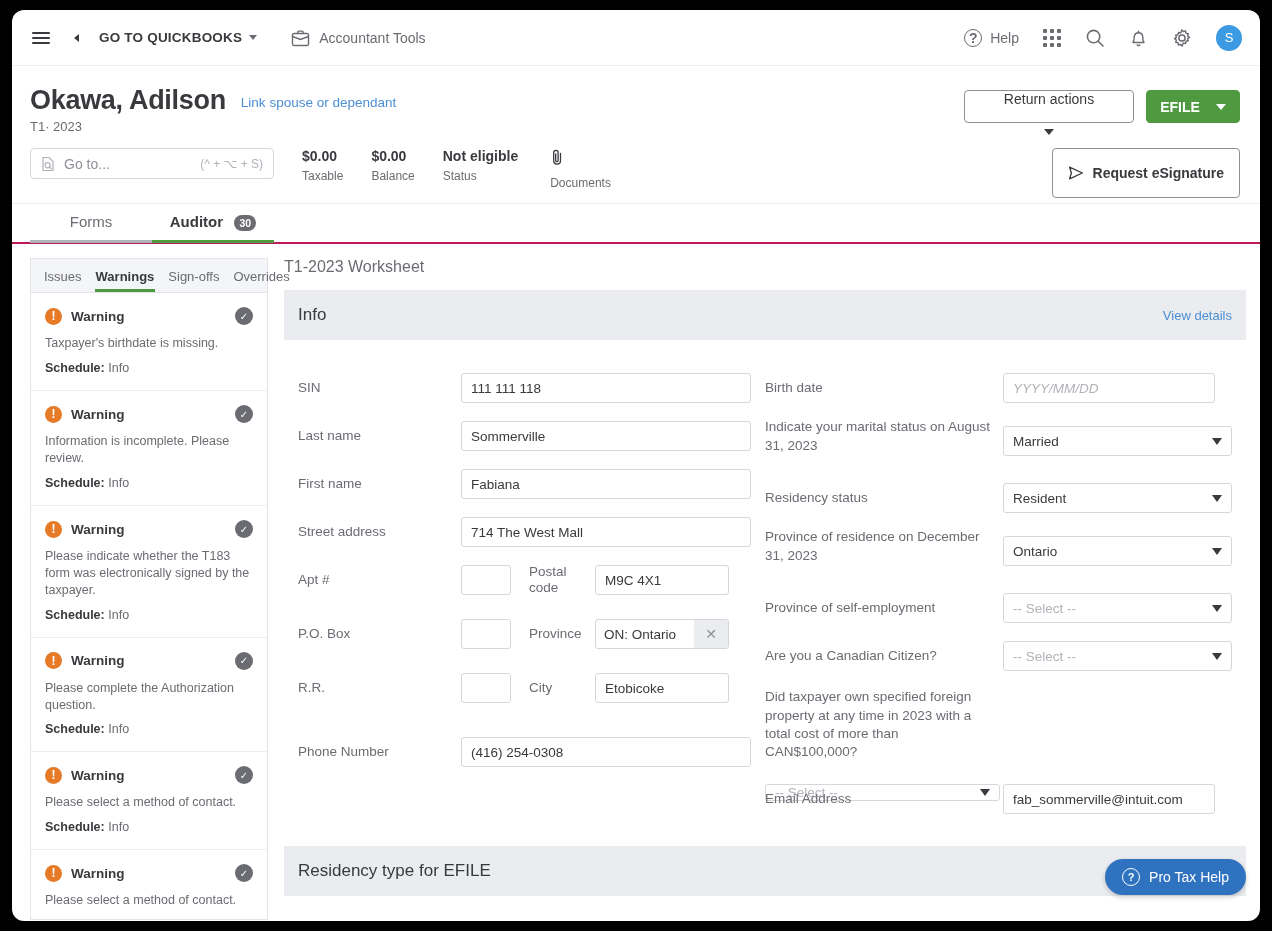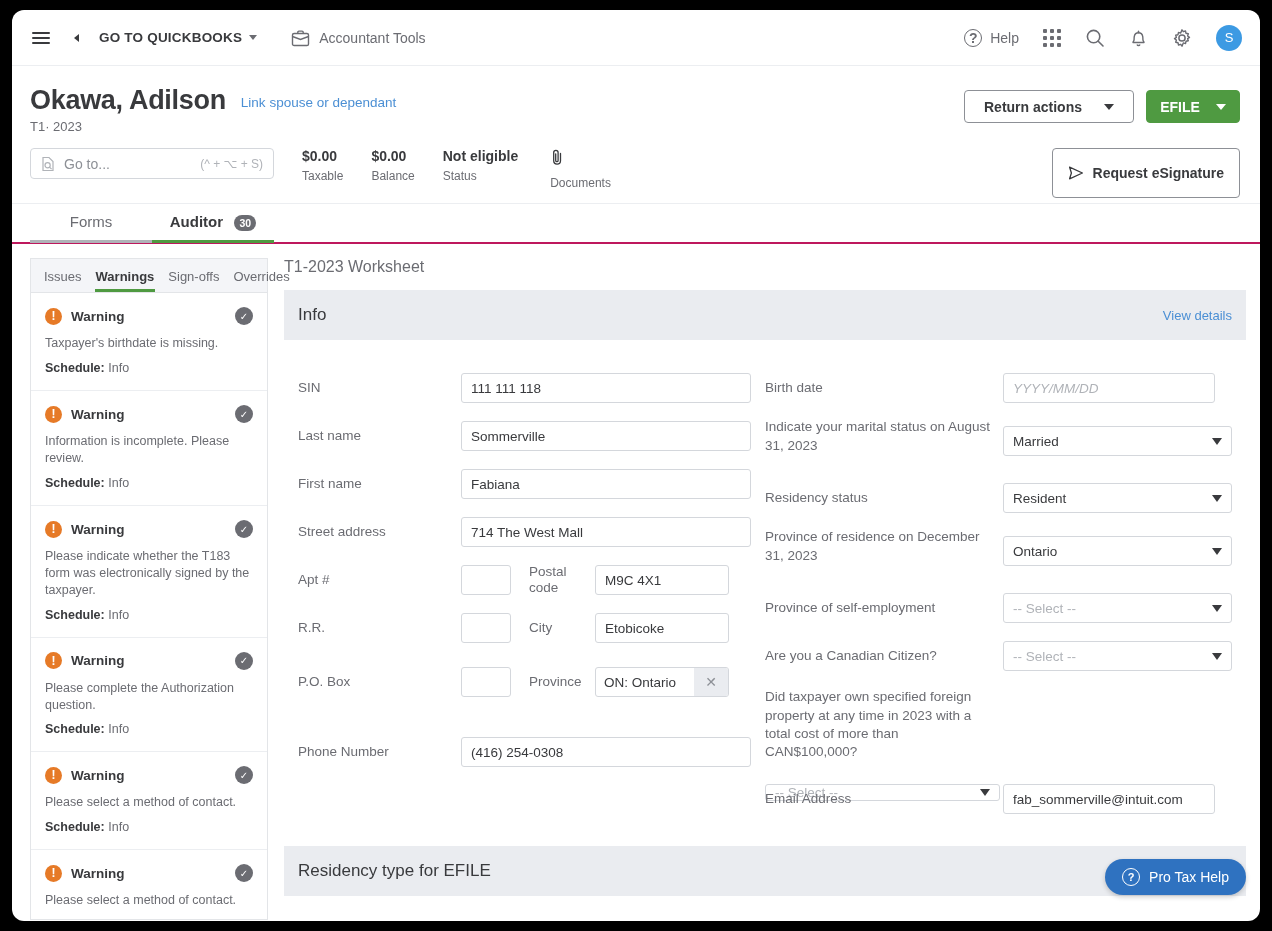--- a/index.html
+++ b/index.html
@@ -81,23 +81,24 @@
   }
   .link-spouse {
     font-size: 13.5px; color: #4b8fd4; margin-left: 15px;
     margin-top: 9px; cursor: pointer;
   }
   .sub-t1 { font-size: 13px; color: #6b6c72; margin-top: 5px; }
   .title-actions { margin-left: auto; display: flex; gap: 12px; align-items: flex-start; padding-top: 4px;}
   .btn-outline {
     height: 33px; min-width: 170px; border: 1px solid #8d9096;
     background: #fff; border-radius: 4px; color: #393a3d;
-    font-size: 14px; font-weight: bold; cursor: pointer;
-    display: flex; align-items: center; justify-content: center; gap: 22px;
+    font-size: 14px; font-weight: normal; cursor: pointer;
+    display: flex; align-items: center; justify-content: space-between; gap: 22px;
     padding: 0 14px;
+    flex-direction: column;
   }
   .btn-green {
     height: 33px; min-width: 94px; background: #4f9a41; border: 1px solid #4f9a41;
     border-radius: 4px; color: #fff; font-size: 14px; font-weight: bold;
     cursor: pointer; display: flex; align-items: center; justify-content: center;
     gap: 16px; padding: 0 12px;
   }
   .caret-dark { width:0;height:0;border-left:5px solid transparent;border-right:5px solid transparent;border-top:6px solid #393a3d;}
   .caret-white { width:0;height:0;border-left:5px solid transparent;border-right:5px solid transparent;border-top:6px solid #fff;}
 
@@ -509,35 +510,35 @@
           <div class="row">
             <div class="lbl">Street address</div>
             <div class="inp inp-wide">714 The West Mall</div>
           </div>
           <div class="row">
             <div class="lbl">Apt #</div>
             <div class="inp inp-small"></div>
             <div class="mid-lbl">Postal code</div>
             <div class="inp inp-mid">M9C 4X1</div>
           </div>
-          <div class="row">
-            <div class="lbl">R.R.</div>
-            <div class="inp inp-small"></div>
-            <div class="mid-lbl">City</div>
-            <div class="inp inp-mid">Etobicoke</div>
-          </div>
           <div class="row row-pb">
             <div class="lbl">P.O. Box</div>
             <div class="inp inp-small"></div>
             <div class="mid-lbl">Province</div>
             <div class="chip">
               <span class="txt">ON: Ontario</span>
               <span class="xbtn">✕</span>
             </div>
           </div>
+          <div class="row">
+            <div class="lbl">R.R.</div>
+            <div class="inp inp-small"></div>
+            <div class="mid-lbl">City</div>
+            <div class="inp inp-mid">Etobicoke</div>
+          </div>
           <div class="row" style="height:80px;align-items:center;">
             <div class="lbl">Phone Number</div>
             <div class="inp inp-wide">(416) 254-0308</div>
           </div>
         </div>
 
         <div class="col col-r">
           <div class="row">
             <div class="lbl">Birth date</div>
             <div class="inp sel ph" style="width:212px;">YYYY/MM/DD</div>

